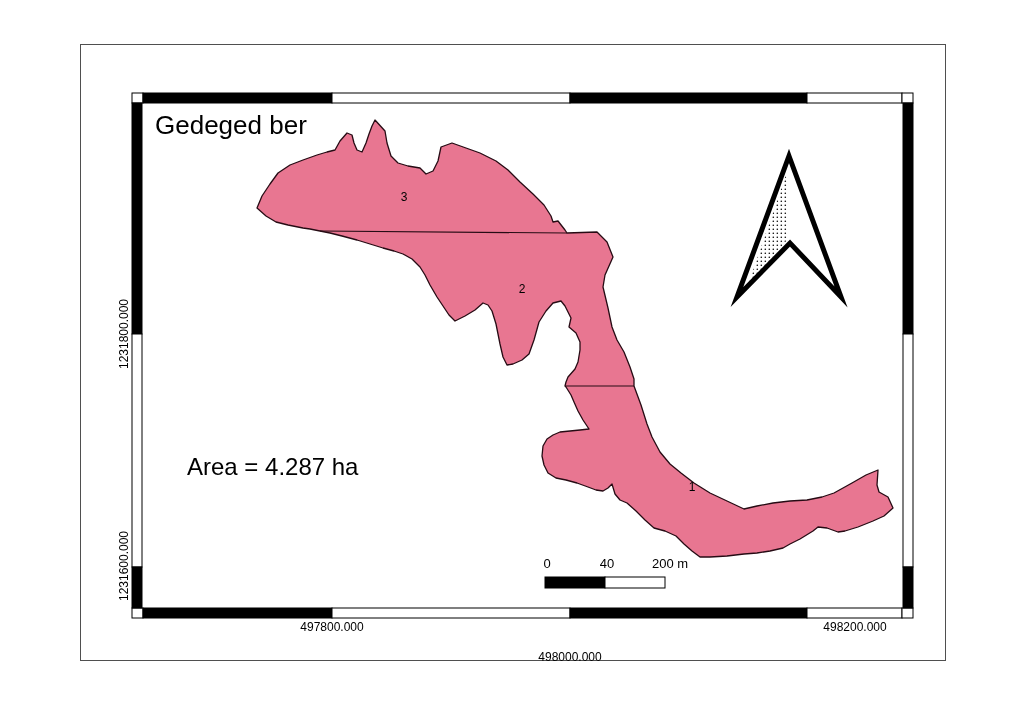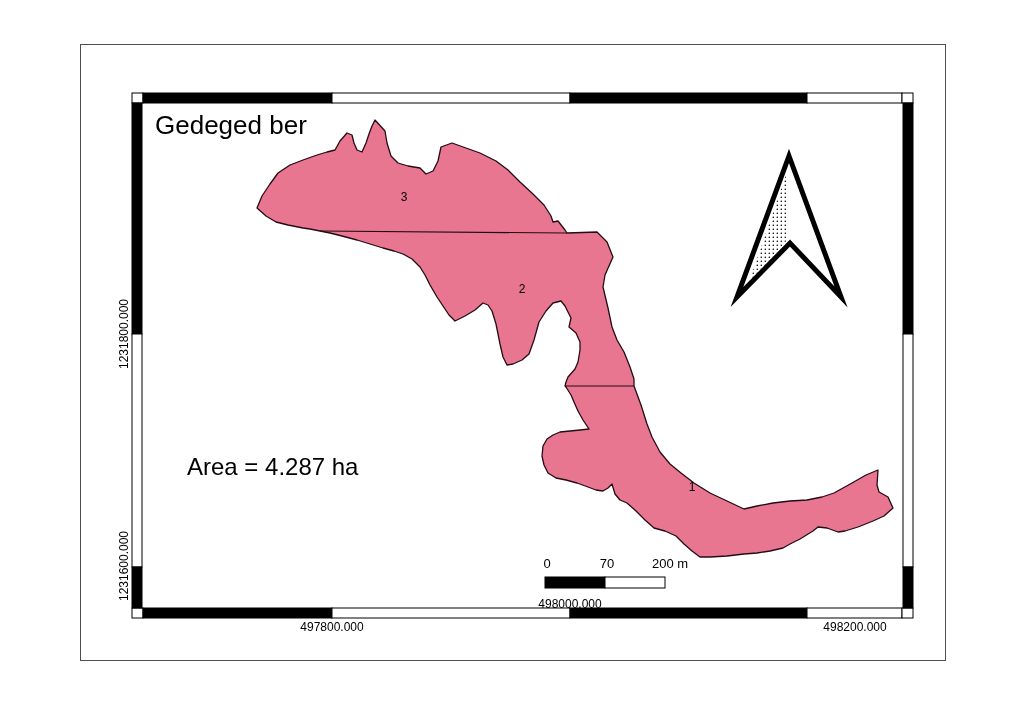--- a/index.html
+++ b/index.html
@@ -77,23 +77,23 @@
   <div class="map-title">Gedeged ber</div>
 
   <div class="bigtext area-label">Area = 4.287 ha</div>
 
 
   <div class="plbl" style="left:404px;top:197px;">3</div>
   <div class="plbl" style="left:522px;top:289px;">2</div>
   <div class="plbl" style="left:692px;top:487px;">1</div>
 
   <div class="lbl" style="left:332px;top:627px;">497800.000</div>
-  <div class="lbl" style="left:570px;top:604px;">498000.000</div>
+  <div class="lbl" style="left:570px;top:657px;">498000.000</div>
   <div class="lbl" style="left:855px;top:627px;">498200.000</div>
 
   <div class="vlbl" style="left:124px;top:334px;">1231800.000</div>
   <div class="vlbl" style="left:124px;top:566px;">1231600.000</div>
 
   <div class="sblbl" style="left:547px;top:563px;">0</div>
-  <div class="sblbl" style="left:607px;top:563px;">70</div>
+  <div class="sblbl" style="left:607px;top:563px;">40</div>
   <div class="sblbl" style="left:670px;top:563px;">200 m</div>
 
 </div>
 
 </body></html>

